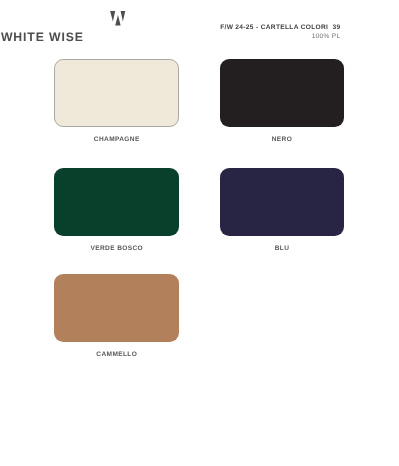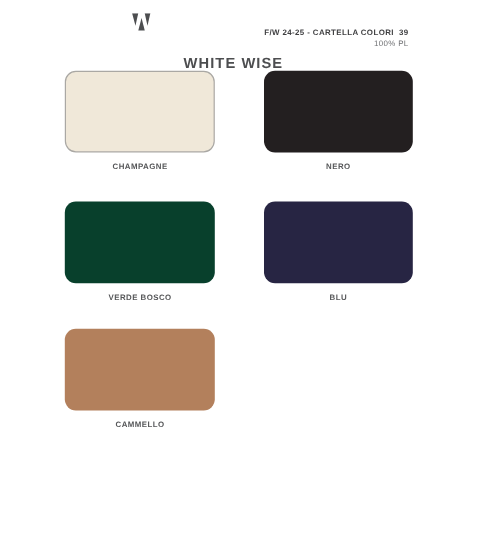--- a/index.html
+++ b/index.html
@@ -24,23 +24,22 @@
   .mark-fill { fill: var(--brand-color, #4d4e50); }
   .brand-name {
     display: block;
     position: absolute;
     left: 0; top: 19.0px;
     width: 236px;
     font-size: 12.25px;
     font-weight: 700;
     letter-spacing: 0.88px;
     color: var(--brand-color, #4d4e50);
-    text-align: right;
+    text-align: left;
     text-indent: 0.88px;
-    margin-top: 16px;
   }
   .meta { position: absolute; left: 139px; top: 24.0px; width: 201.5px; text-align: right; }
   .meta-line1 {
     font-size: 6.6px;
     font-weight: 700;
     letter-spacing: 0.32px;
     color: #3f3f41;
     white-space: pre;
   }
   .meta-line2 {

